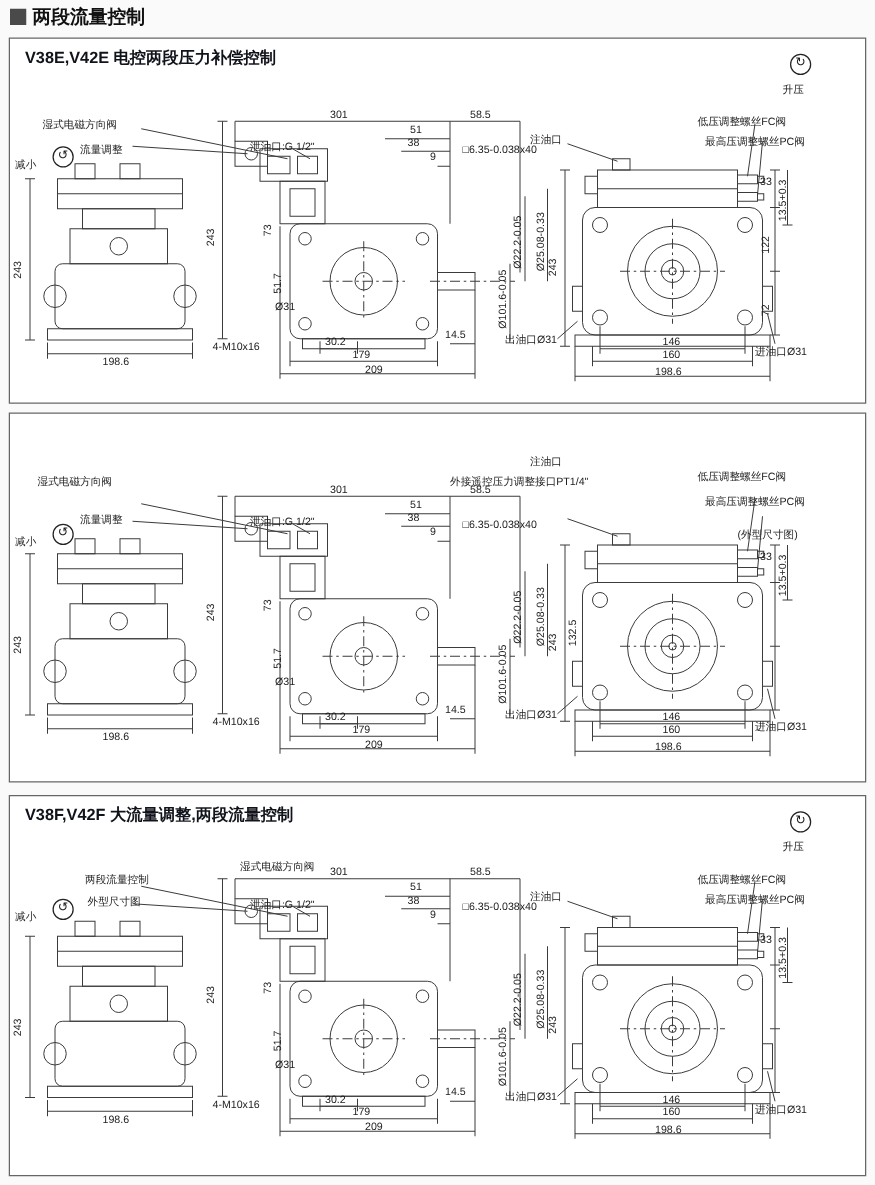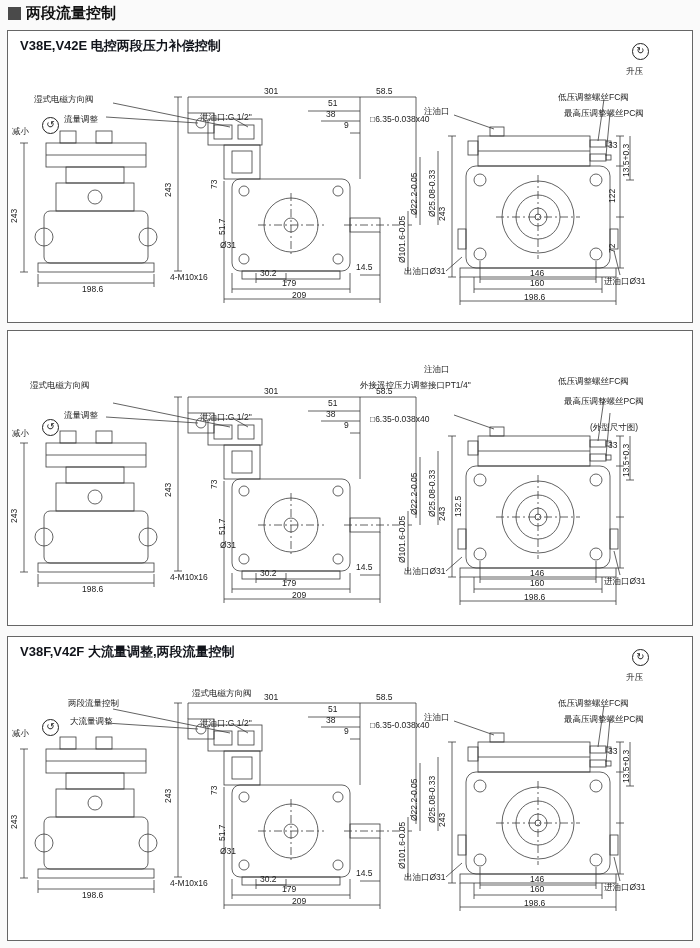--- a/index.html
+++ b/index.html
@@ -247,21 +247,21 @@
 <div class="panel" style="top:636px;height:305px">
   <h2 class="panel-title">V38F,V42F 大流量调整,两段流量控制</h2>
   <svg class="drawing" width="684" height="262" viewBox="0 0 684 262">
       <use href="#pump"></use>
     </svg>
   <div class="labels">
       <span class="lbl" style="left: 618px; top: 36px;">升压</span>
       <span class="lbl icn" style="left: 624px; top: 12px;">↻</span>
       <span class="lbl" style="left: 184px; top: 52px;">湿式电磁方向阀</span>
       <span class="lbl" style="left: 60px; top: 62px;">两段流量控制</span>
-      <span class="lbl" style="left: 62px; top: 80px;">大流量调整</span>
+      <span class="lbl" style="left: 62px; top: 80px;">外型尺寸图</span>
       <span class="lbl" style="left: 4px; top: 92px;">减小</span>
       <span class="lbl icn" style="left: 34px; top: 82px;">↺</span>
       <span class="lbl" style="left: 256px; top: 56px;">301</span>
       <span class="lbl" style="left: 368px; top: 56px;">58.5</span>
       <span class="lbl" style="left: 192px; top: 82px;">泄油口:G 1/2"</span>
       <span class="lbl" style="left: 320px; top: 68px;">51</span>
       <span class="lbl" style="left: 318px; top: 79px;">38</span>
       <span class="lbl" style="left: 336px; top: 90px;">9</span>
       <span class="lbl" style="left: 362px; top: 84px;">□6.35-0.038x40</span>
       <span class="lbl" style="left: 416px; top: 76px;">注油口</span>

